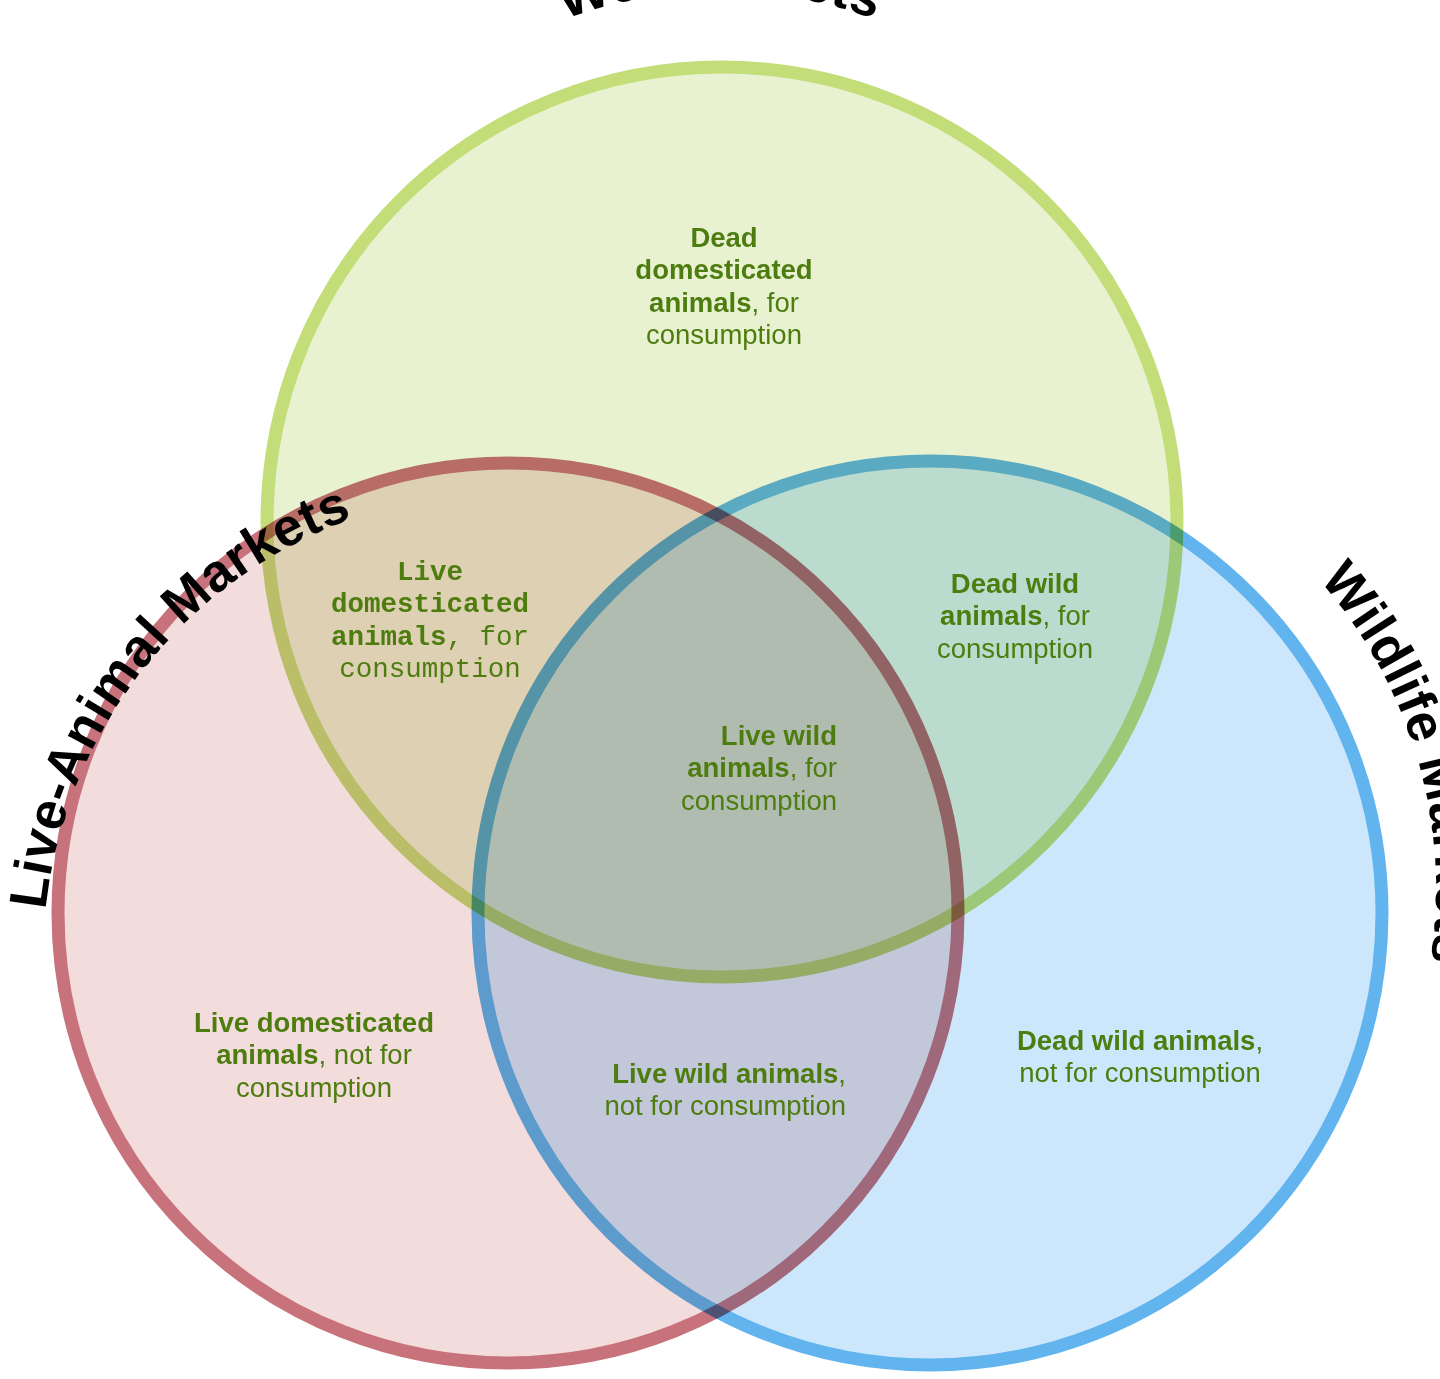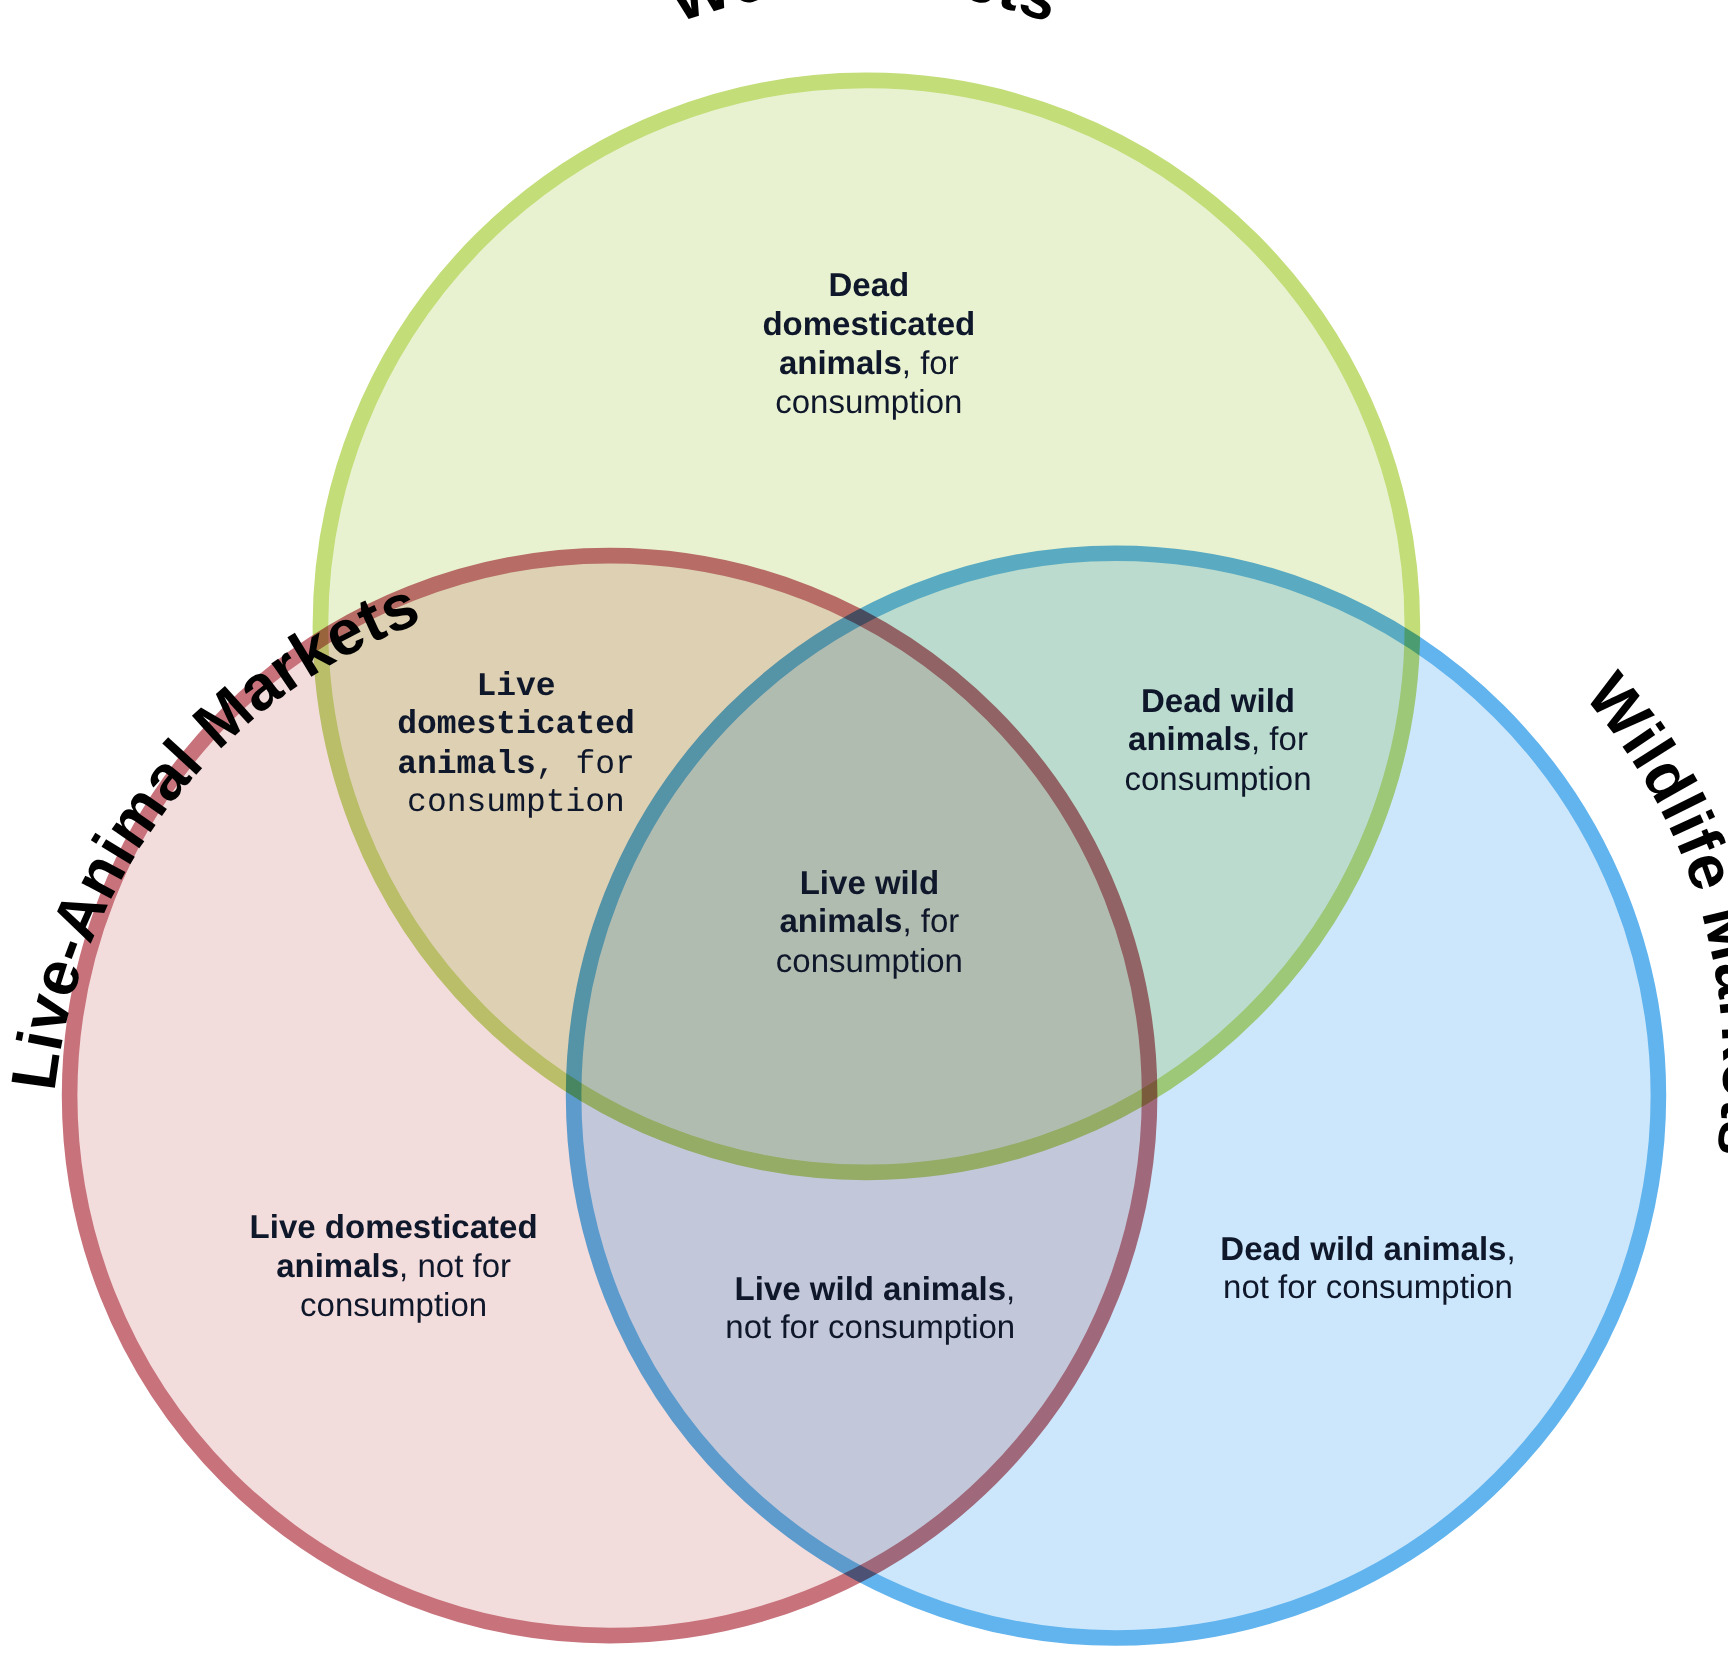--- a/index.html
+++ b/index.html
@@ -37,35 +37,35 @@
     fill: #000000;
     letter-spacing: 0.5px;
   }
   
   .region-text {
     position: absolute;
     text-align: center;
     font-family: "Liberation Sans", sans-serif;
     font-size: 27.5px;
     line-height: 1.18;
-    color: #0f172a;
+    color: #4d7c0f;
     pointer-events: none;
   }
   .region-text .strong {
     font-weight: bold;
   }
   .region-text .plain {
     font-weight: normal;
   }
 
   #text-wet-only      { left: 600px;  top: 222px;  width: 248px; }
   #text-wet-live      { left: 310px;  top: 557px;  width: 240px; font-family: Liberation Mono, monospace; }
   #text-wet-wild      { left: 905px;  top: 568px;  width: 220px; }
-  #text-center        { left: 612px;  top: 720px;  width: 225px; }
-  #text-live-only     { left: 199px;  top: 1007px; width: 258px; }
+  #text-center        { left: 612px;  top: 720px;  width: 225px; text-align: right; }
+  #text-live-only     { left: 185px;  top: 1007px; width: 258px; }
   #text-live-wild     { left: 598px;  top: 1058px; width: 248px; text-align: right; }
   #text-wild-only     { left: 1011px; top: 1025px; width: 258px; }
 </style>
 </head>
 <body>
 
 <div id="venn-root">
 
   <svg id="venn-svg" viewBox="0 0 1440 1379" xmlns="http://www.w3.org/2000/svg">
     <defs>

